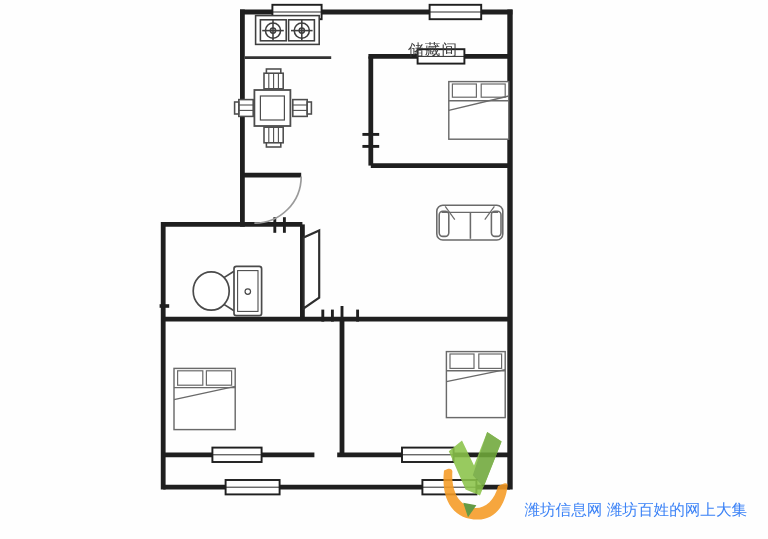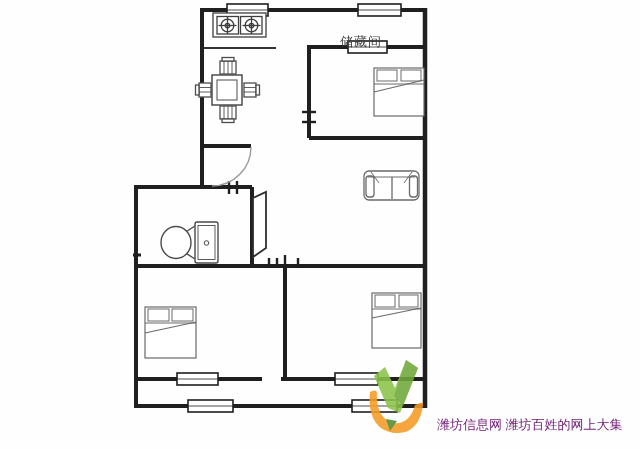--- a/index.html
+++ b/index.html
@@ -3,21 +3,21 @@
 <meta charset="utf-8">
 <style>
   html,body{margin:0;padding:0;background:#fff;}
   .stage{position:relative;width:640px;height:449px;background:#fefefe;overflow:hidden;
          font-family:"Liberation Sans",sans-serif;}
   .plan-svg{position:absolute;left:0;top:0;}
   .room-label{position:absolute;left:340px;top:22px;font-size:13px;font-weight:normal;
               color:#3c3c3c;letter-spacing:1px;white-space:nowrap;margin-top:11px;}
   .wm-title{position:absolute;left:436px;top:370px;font-size:37px;font-weight:bold;
             color:#3f3f3f;letter-spacing:0px;white-space:nowrap;}
-  .wm-sub{position:absolute;left:437px;top:416px;font-size:13px;color:#701a75;
+  .wm-sub{position:absolute;left:437px;top:416px;font-size:13px;color:#3b82f6;
           letter-spacing:0px;white-space:nowrap;}
 </style>
 </head>
 <body>
 
 <div class="stage">
 
 <svg class="plan-svg" width="640" height="449" viewBox="0 0 640 449">
 
   <g stroke="#1f1f1f" stroke-width="4" fill="none">

